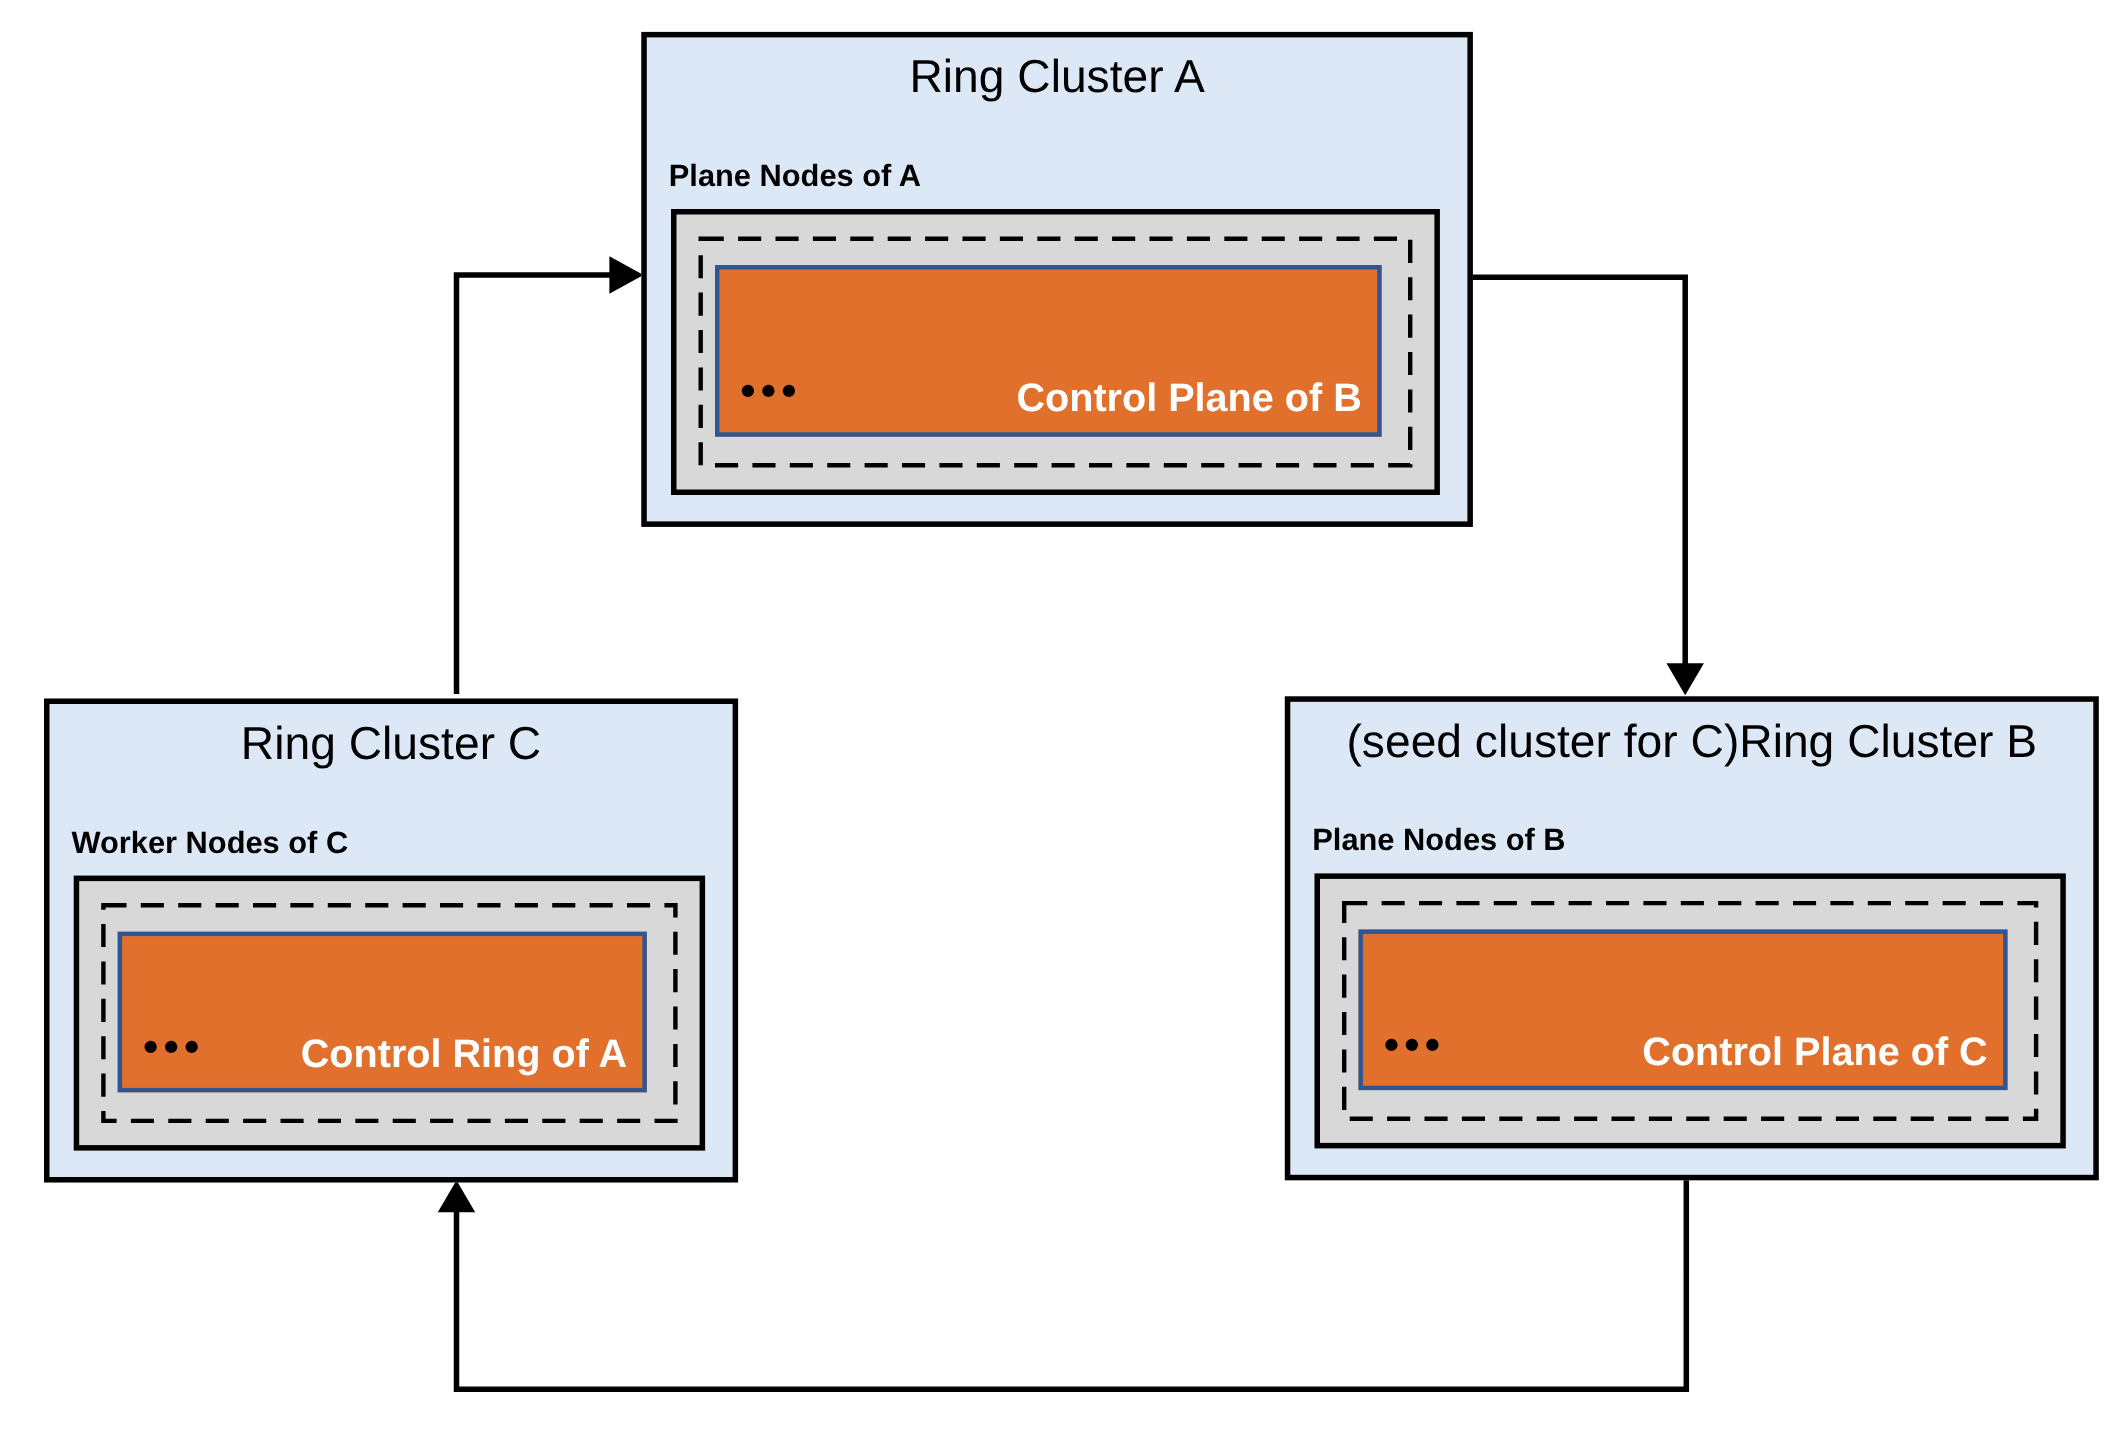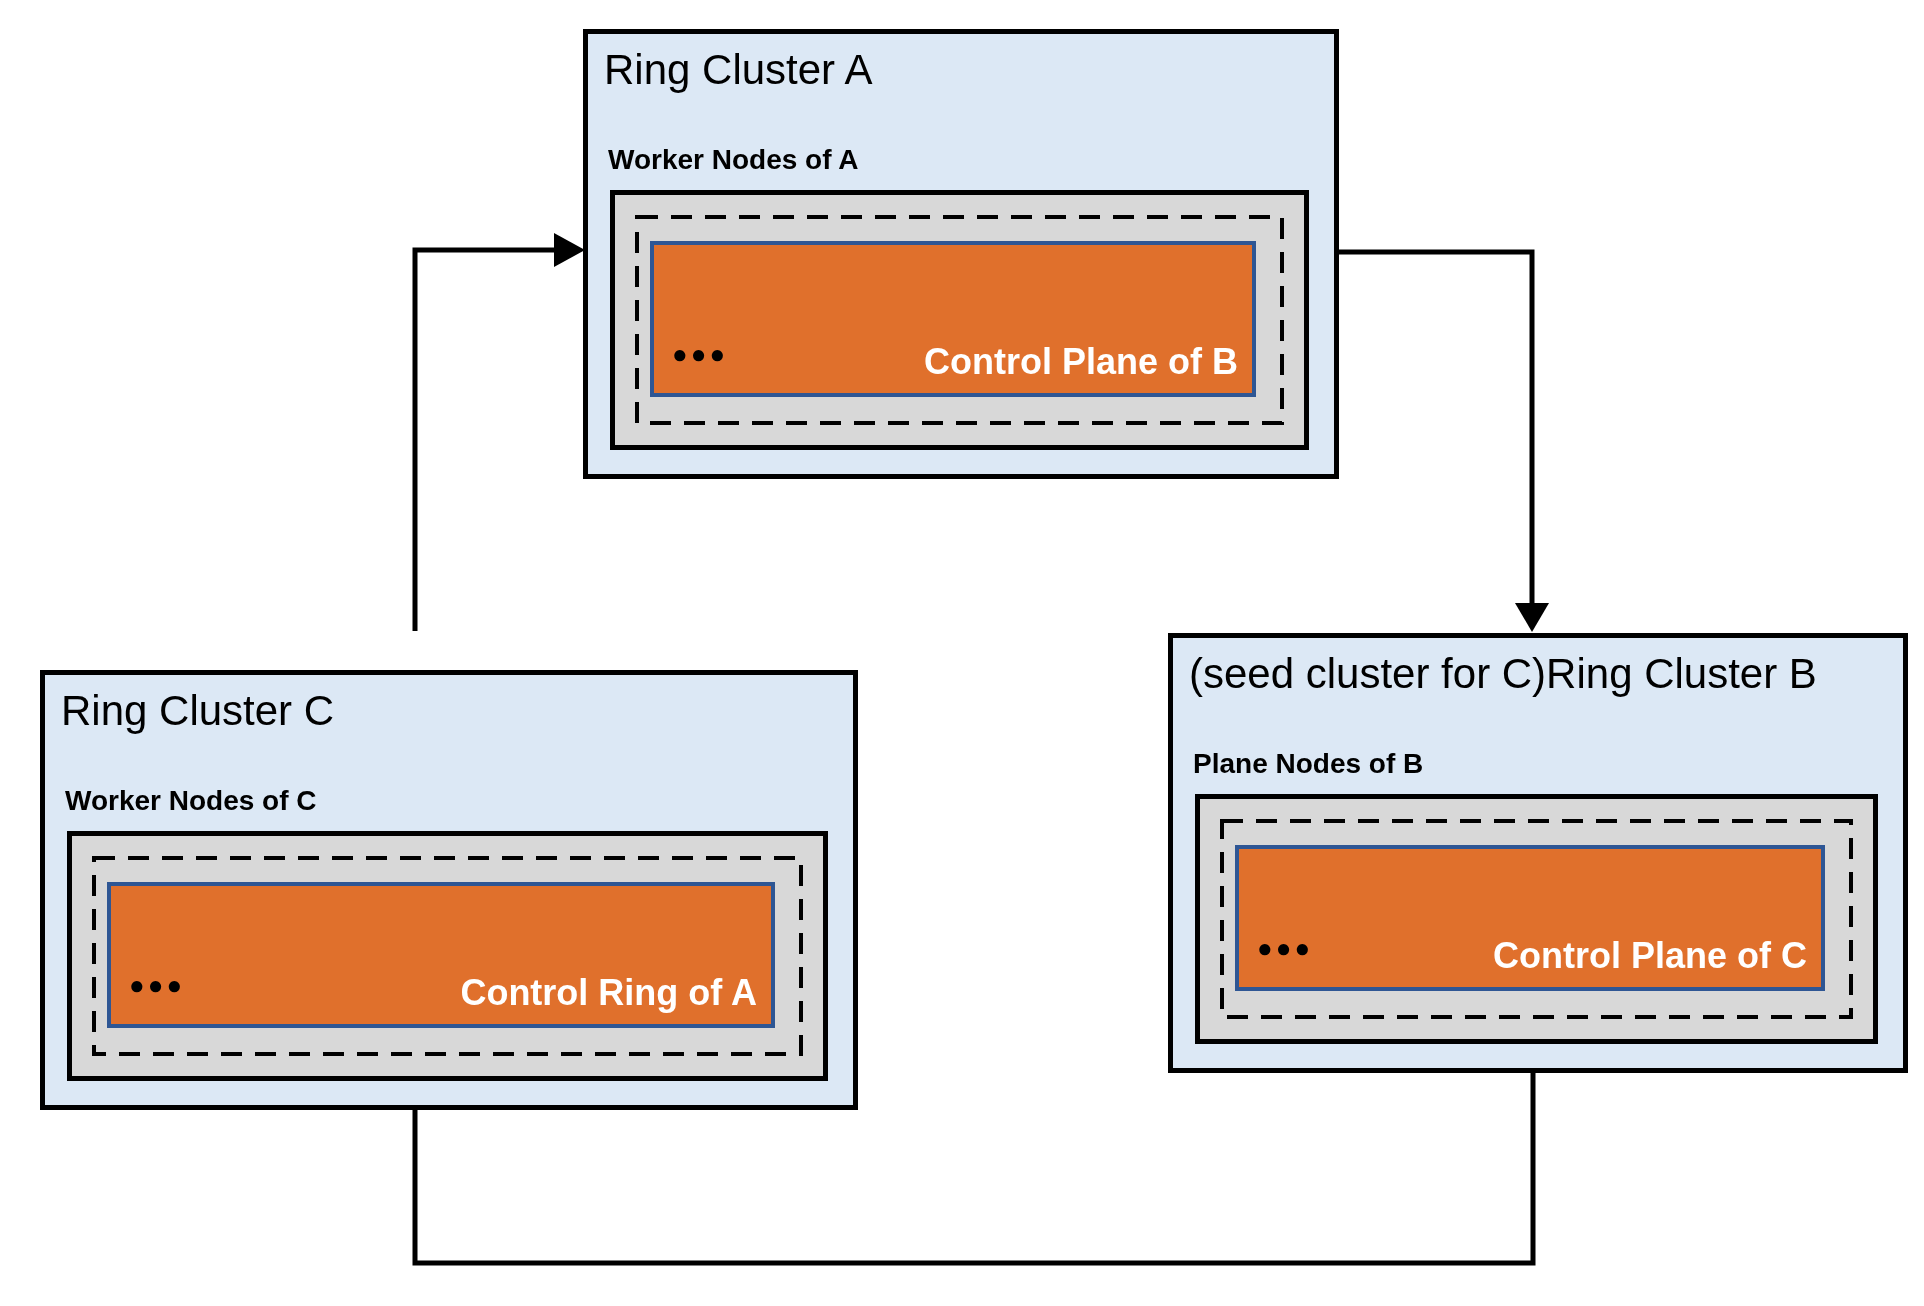--- a/index.html
+++ b/index.html
@@ -31,21 +31,21 @@
   .arrows polyline { fill: none; stroke: var(--line); stroke-width: 5; }
   .arrows polygon { fill: var(--line); stroke: none; }
 
   .cluster {
     position: absolute;
     background: var(--cluster-bg);
     border: 5px solid var(--line);
   }
   .title-row {
     display: flex;
-    justify-content: flex-start;
+    justify-content: center;
     align-items: baseline;
     padding: 12px 16px 0 16px;
     font-size: 42px;
     line-height: 1.15;
     white-space: nowrap;
   }
   .worker-label {
     position: absolute;
     left: 20px;
     top: 110px;
@@ -130,35 +130,35 @@
     <g>
       <polyline points="1533,1071 1533,1263 415,1263 415,1100"></polyline>
       <polygon points="415,1073 398,1102 432,1102"></polygon>
     </g>
   </svg>
 
   <section class="cluster" style="left:583px; top:29px; width:756px; height:450px;">
     <div class="title-row">
       <span>Ring Cluster A</span>
     </div>
-    <div class="worker-label">Worker Nodes of A</div>
+    <div class="worker-label">Plane Nodes of A</div>
     <div class="worker-box">
       <div class="dashed-area">
         <svg class="dashed-rect">
           <rect></rect>
         </svg>
         <div class="control-plane">
           <span class="dots">●●●</span>
           <span class="cp-label">Control Plane of B</span>
         </div>
       </div>
     </div>
   </section>
 
-  <section class="cluster" style="left:40px; top:670px; width:818px; height:440px;">
+  <section class="cluster" style="left:40px; top:635px; width:631px; height:440px;">
     <div class="title-row">
       <span>Ring Cluster C</span>
     </div>
     <div class="worker-label">Worker Nodes of C</div>
     <div class="worker-box">
       <div class="dashed-area">
         <svg class="dashed-rect">
           <rect></rect>
         </svg>
         <div class="control-plane">

